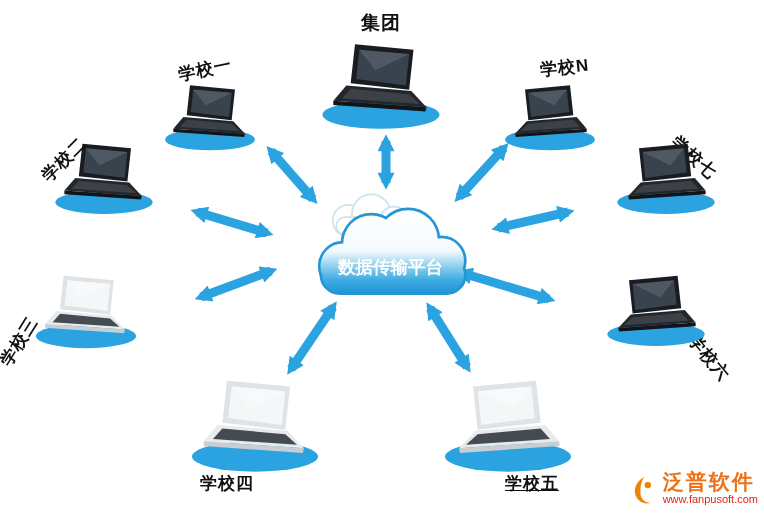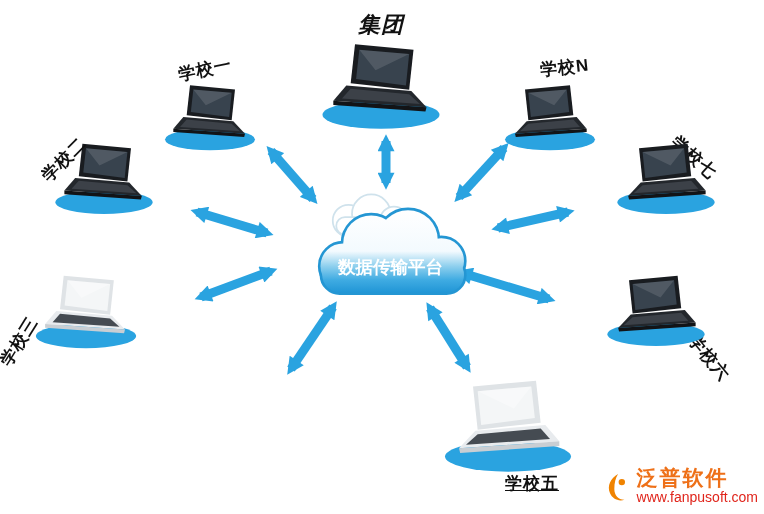--- a/index.html
+++ b/index.html
@@ -21,21 +21,21 @@
   .node { position:absolute; }
   .laptop { display:block; }
   .laptop.flip { transform:scaleX(-1); }
   .lbl {
     position:absolute; font-weight:700; font-size:17px; color:#111;
     white-space:nowrap; transform-origin:center; letter-spacing:1px;
   }
 
   .n-group   { left:316px; top:40px;  width:130px; }
   .n-group   .laptop { width:130px; height:91px; }
-  .n-group   .lbl { left:50%; top:-30px; transform:translateX(-50%); font-size:22px;font-style:italic; }
+  .n-group   .lbl { left:50%; top:-30px; transform:translateX(-50%); font-size:19px; }
 
   .n-school1 { left:160px; top:82px;  width:100px; }
   .n-school1 .laptop { width:100px; height:70px; }
   .n-school1 .lbl { left:18px; top:-24px; transform:rotate(-12deg); }
 
   .n-schoolN { left:500px; top:82px;  width:100px; }
   .n-schoolN .laptop { width:100px; height:70px; }
   .n-schoolN .lbl { left:40px; top:-26px; transform:rotate(-6deg); }
 
   .n-school2 { left:50px;  top:140px; width:108px; }
@@ -56,24 +56,24 @@
 
   .n-school4 { left:185px; top:376px; width:140px; }
   .n-school4 .laptop { width:140px; height:98px; }
   .n-school4 .lbl { left:15px; top:96px; }
 
   .n-school5 { left:438px; top:376px; width:140px; }
   .n-school5 .laptop { width:140px; height:98px; }
   .n-school5 .lbl { left:67px; top:96px;text-decoration:underline; }
 
   
-  .watermark { position:absolute; right:6px; bottom:8px; display:flex; align-items:center; gap:7px; }
+  .watermark { position:absolute; right:6px; bottom:8px; display:flex; align-items:flex-end; gap:7px; }
   .wm-icon { width:26px; height:30px; margin-top:2px; }
   .wm-brand { color:#ee7018; font-size:21px; font-weight:700; letter-spacing:2px; line-height:1.05; }
-  .wm-url   { color:#e0251c; font-size:14px; line-height:1.2; }
+  .wm-url   { color:#e0251c; font-size:11px; line-height:1.2; }
 </style>
 </head>
 <body>
 
 <div class="stage">
 
   <svg width="0" height="0" style="position:absolute" aria-hidden="true">
     <defs>
       <symbol id="laptop-dark" viewBox="0 0 120 84">
         <ellipse cx="60" cy="69" rx="54" ry="13" fill="#2aa3e0"></ellipse>
@@ -195,20 +195,26 @@
       </svg>
   </div>
 
   <div class="node n-school6">
     <div class="lbl">学校六</div>
     <svg class="laptop flip" viewBox="0 0 120 84">
         <use href="#laptop-dark"></use>
       </svg>
   </div>
 
+  <div class="node n-school4">
+    <div class="lbl">学校四</div>
+    <svg class="laptop" viewBox="0 0 120 84">
+        <use href="#laptop-light"></use>
+      </svg>
+  </div>
 
   <div class="node n-school5">
     <div class="lbl">学校五</div>
     <svg class="laptop flip" viewBox="0 0 120 84">
         <use href="#laptop-light"></use>
       </svg>
   </div>
 
   <div class="watermark">
     <svg class="wm-icon" viewBox="0 0 24 28">

